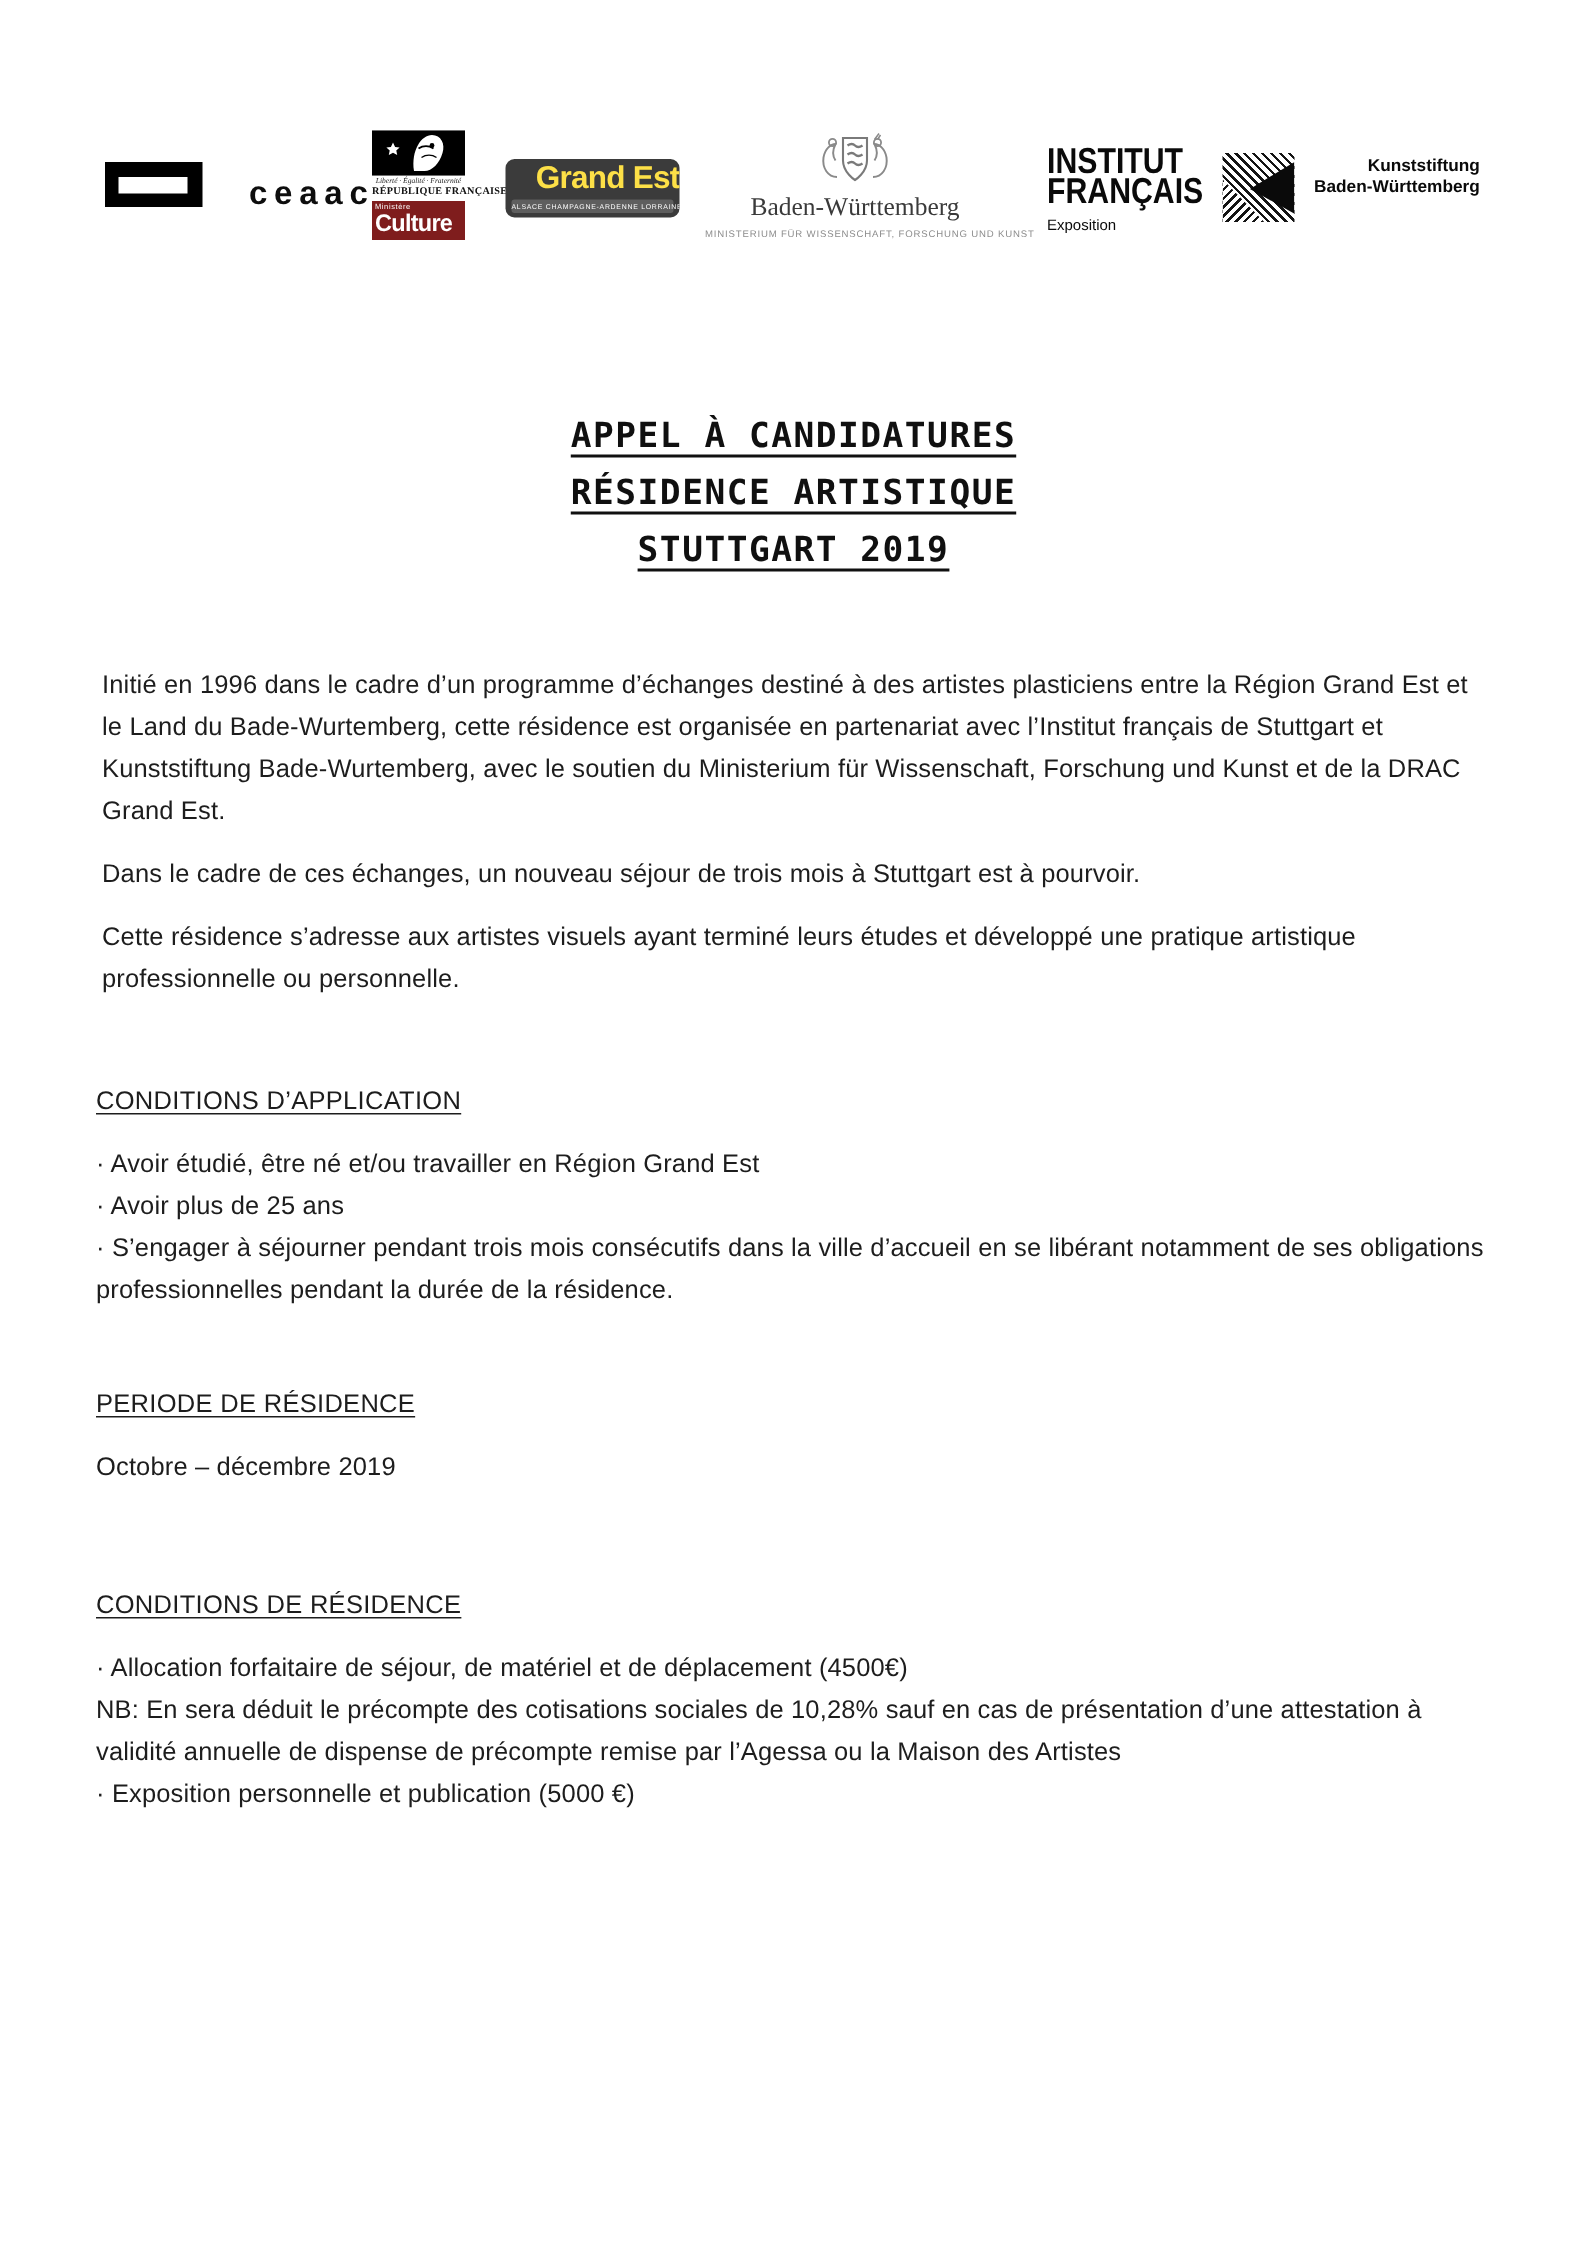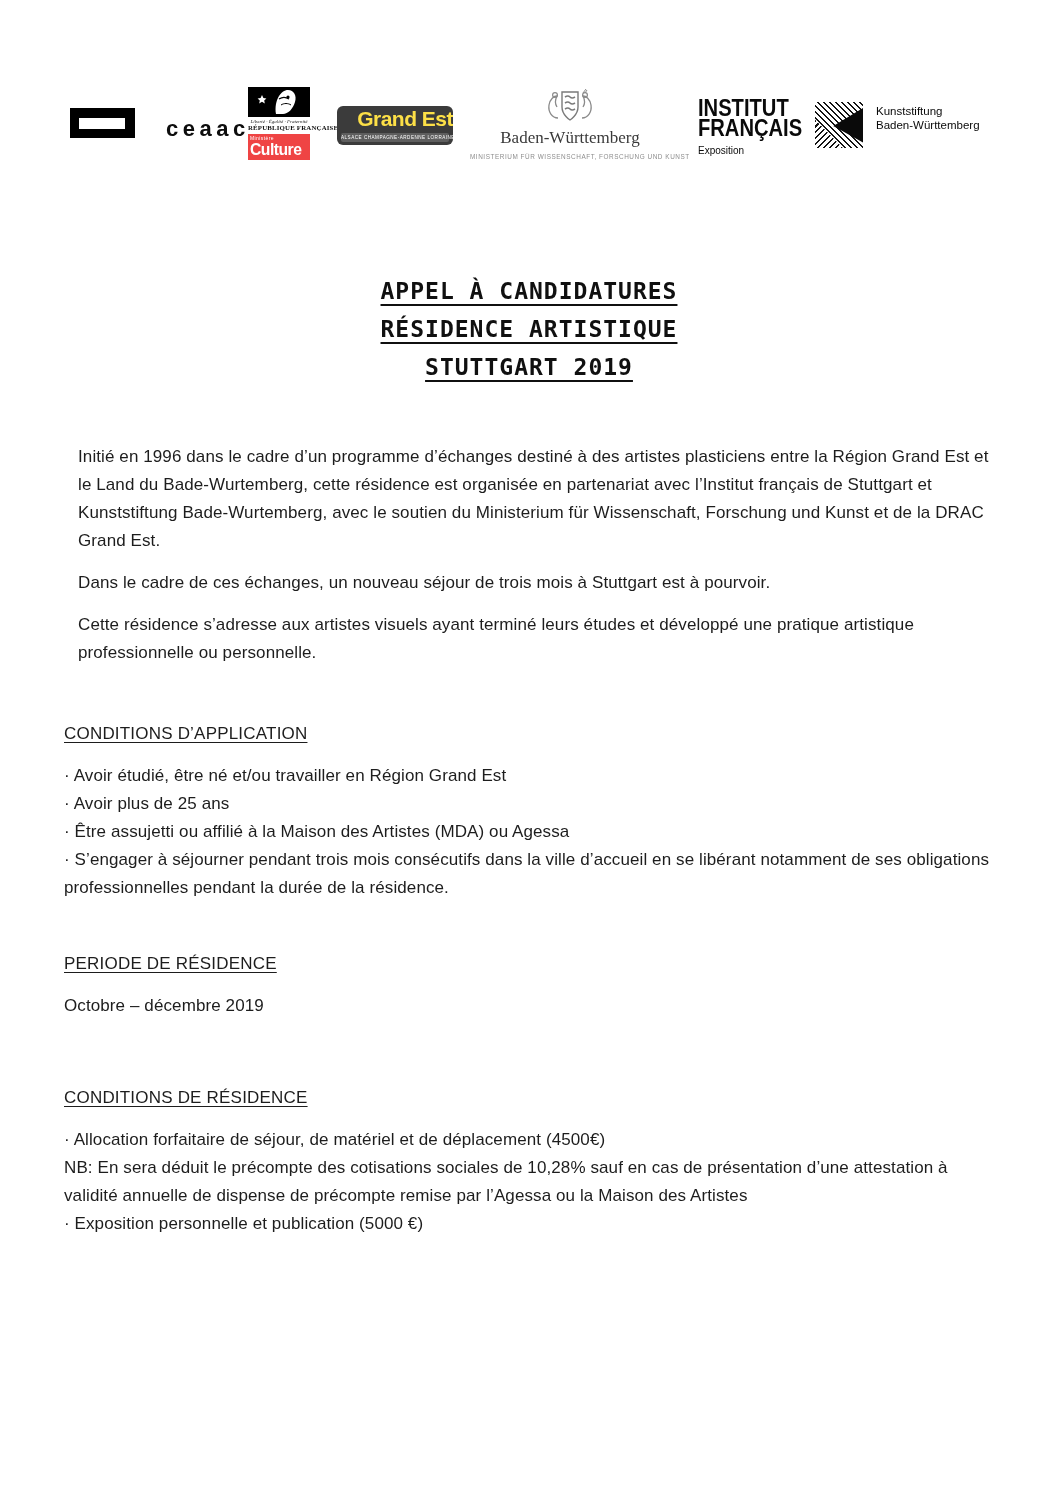--- a/index.html
+++ b/index.html
@@ -18,21 +18,21 @@
   .logo-strip { position: absolute; top: 0; left: 0; width: 100%; height: 190px; }
 
   .ceaac-mark { position: absolute; left: 70px; top: 108px; width: 65px; height: 30px; background: #000; }
   .ceaac-mark .bar { position: absolute; left: 9px; top: 10px; width: 46px; height: 11px; background: #fff; }
   .ceaac-label { position: absolute; left: 166px; top: 116px; font-size: 22px; font-weight: 700; letter-spacing: 4.5px; color: #0d0d0d; }
 
   .culture-logo { position: absolute; left: 248px; top: 87px; width: 62px; text-align: center; }
   .culture-logo .marianne-box { width: 62px; height: 30px; background: #000; overflow: hidden; }
   .culture-logo .motto { font-family: "Liberation Serif", serif; font-style: italic; font-size: 5px; color: #222; margin-top: 2px; white-space: nowrap; }
   .culture-logo .republique { font-family: "Liberation Serif", serif; font-size: 6.8px; font-weight: 600; letter-spacing: 0.2px; color: #111; white-space: nowrap; }
-  .culture-logo .culture-box { margin-top: 3px; width: 62px; height: 26px; background: #ef4444; color: #fff; text-align: left; padding: 1px 1px 0 2px; overflow: hidden; }
+  .culture-logo .culture-box { margin-top: 3px; width: 62px; height: 26px; background: #7f1d1d; color: #fff; text-align: left; padding: 1px 1px 0 2px; overflow: hidden; }
   .culture-logo .ministere { font-size: 5px; letter-spacing: 0.4px; }
   .culture-logo .culture-word { font-size: 16px; font-weight: 800; letter-spacing: -0.5px; line-height: 17px; transform: scaleX(0.98); transform-origin: left; }
 
   .grandest-logo { position: absolute; left: 337px; top: 106px; width: 116px; height: 39px; background: #3b3b3b; border-radius: 6px; overflow: hidden; }
   .grandest-logo .ge-title { color: #fde047; font-weight: 800; font-size: 21px; letter-spacing: -0.5px; text-align: right; margin-top: 1px; line-height: 24px; }
   .grandest-logo .ge-band { position: absolute; left: 4px; right: 4px; bottom: 3px; height: 9px; background: #5e5e5e; border-radius: 2px; color: #fff; font-size: 4.6px; letter-spacing: 0.5px; text-align: center; line-height: 9px; white-space: nowrap; }
 
   .baden-logo { position: absolute; left: 470px; top: 88px; width: 200px; text-align: center; }
   .baden-logo .crest { height: 40px; }
   .baden-logo .bw-name { font-family: "Liberation Serif", serif; font-size: 17px; color: #3a3a3a; line-height: 18px; margin-top: 1px; }
@@ -43,30 +43,30 @@
   .institut-logo .if-city { font-size: 10px; font-weight: 500; margin-top: 7px; }
 
   .kunst-logo { position: absolute; left: 815px; top: 102px; display: flex; }
   .kunst-square { position: relative; width: 48px; height: 46px;
     background: repeating-linear-gradient(45deg, #141414 0px, #141414 1.6px, #ffffff 1.6px, #ffffff 4.2px); }
   .kunst-square .alt-stripes { position: absolute; inset: 0;
     background: repeating-linear-gradient(135deg, #141414 0px, #141414 1.6px, #ffffff 1.6px, #ffffff 4.2px);
     clip-path: polygon(0 38%, 58% 100%, 0 100%); }
   .kunst-square .tri { position: absolute; inset: 0; background: #0a0a0a;
     clip-path: polygon(100% 13%, 38% 52%, 100% 88%); }
-  .kunst-text { margin-left: 13px; padding-top: 2px; font-size: 11.5px; font-weight: 400; line-height: 14px; color: #0a0a0a; white-space: nowrap; }
+  .kunst-text { margin-left: 13px; padding-top: 2px; font-size: 11.5px; font-weight: 700; line-height: 14px; color: #0a0a0a; white-space: nowrap; text-align: right; }
 
   
   .doc-title { margin-top: 272px; text-align: center; font-family: "DejaVu Sans Mono", monospace; font-size: 23px; color: #101010; }
   .doc-title .t-line { line-height: 38px; }
   .doc-title .t-line span { text-decoration: underline; text-decoration-thickness: 2px; text-underline-offset: 5px; letter-spacing: 1px; }
 
   
   .content { position: absolute; left: 64px; right: 64px; top: 443px; font-size: 17px; line-height: 28px; letter-spacing: 0.1px; color: #1d1d1d; }
-  .content p { margin: 0 0 14px 14px; }
+  .content p { margin: 0 0 14px 4px; }
   .sec-heading { margin: 0; font-size: 17px; font-weight: 400; line-height: 28px; letter-spacing: 0.2px; }
   .sec-heading span { text-decoration: underline; text-decoration-thickness: 1px; text-underline-offset: 3px; }
   .sec-items { margin-top: 14px; }
   .sec-items .item { line-height: 28px; }
   .sec-application .sec-heading { margin-top: 53px; }
   .sec-periode .sec-heading { margin-top: 48px; }
   .sec-residence .sec-heading { margin-top: 64px; }
 </style>
 </head>
 <body>
@@ -151,21 +151,20 @@
 
     <p>Initié en 1996 dans le cadre d’un programme d’échanges destiné à des artistes plasticiens entre la Région Grand Est et le Land du Bade-Wurtemberg, cette résidence est organisée en partenariat avec l’Institut français de Stuttgart et Kunststiftung Bade-Wurtemberg, avec le soutien du Ministerium für Wissenschaft, Forschung und Kunst et de la DRAC Grand Est.</p>
     <p>Dans le cadre de ces échanges, un nouveau séjour de trois mois à Stuttgart est à pourvoir.</p>
     <p>Cette résidence s’adresse aux artistes visuels ayant terminé leurs études et développé une pratique artistique professionnelle ou personnelle.</p>
 
     <section class="sec-application">
       <h2 class="sec-heading"><span>CONDITIONS D’APPLICATION</span></h2>
       <div class="sec-items">
         <div class="item">· Avoir étudié, être né et/ou travailler en Région Grand Est</div>
         <div class="item">· Avoir plus de 25 ans</div>
-        <div class="item">· Être assujetti ou affilié à la Maison des Artistes (MDA) ou Agessa</div>
         <div class="item">· S’engager à séjourner pendant trois mois consécutifs dans la ville d’accueil en se libérant notamment de ses obligations professionnelles pendant la durée de la résidence.</div>
       </div>
     </section>
 
     <section class="sec-periode">
       <h2 class="sec-heading"><span>PERIODE DE RÉSIDENCE</span></h2>
       <div class="sec-items">
         <div class="item">Octobre – décembre 2019</div>
       </div>
     </section>

